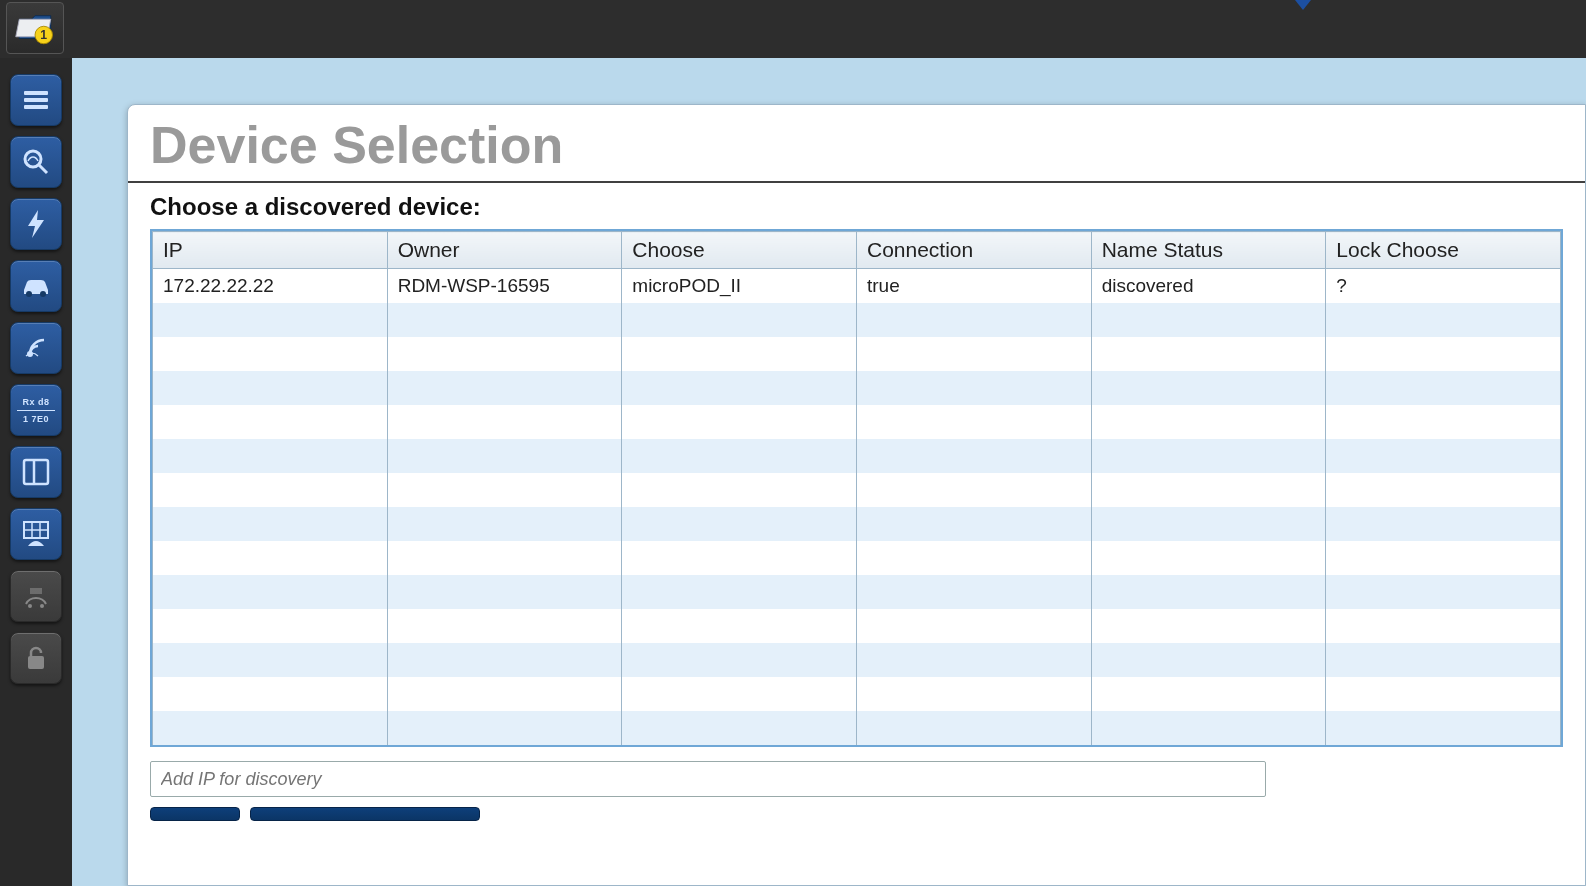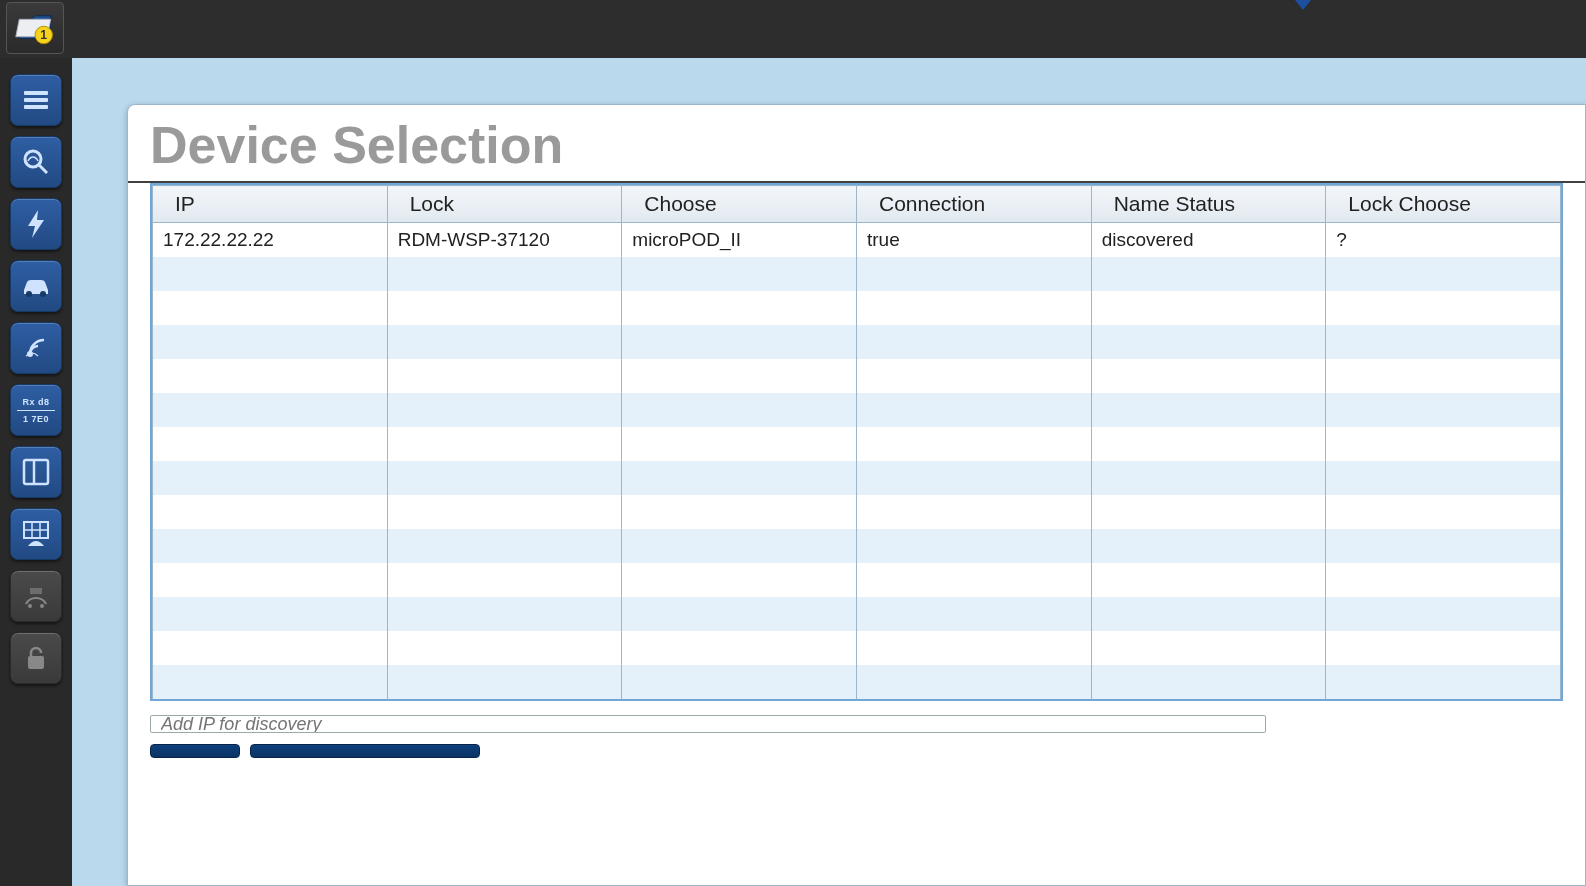--- a/index.html
+++ b/index.html
@@ -142,21 +142,21 @@
     border-collapse: collapse;
     table-layout: fixed;
   }
   table.device-table th {
     text-align: left;
     font-weight: normal;
     font-size: 21px;
     color: #222;
     background: linear-gradient(#f3f6f9,#e1e9f0);
     border: 1px solid #9db6c9;
-    padding: 6px 22px;
+    padding: 6px 10px;
     height: 34px;
   }
   table.device-table td {
     font-size: 19px;
     color: #222;
     border-left: 1px solid #9db6c9;
     border-right: 1px solid #9db6c9;
     padding: 6px 10px;
     height: 32px;
     background: #ffffff;
@@ -175,21 +175,21 @@
   .col-responsive { width: 216px; }
   .col-lockstatus { width: 216px; }
   .col-lockowner  { width: 216px; }
 
   
   .ip-input-wrap {
     margin: 4px 22px 10px 22px;
   }
   .ip-input {
     width: 79%;
-    height: 18px;
+    height: 36px;
     border: 1px solid #9aa;
     border-radius: 2px;
     padding: 4px 10px;
     font-size: 18px;
     font-style: italic;
     color: #888;
     background: #fff;
   }
 
   
@@ -313,45 +313,46 @@
     </div>
 
   </div>
 
   <div class="workspace">
     <div class="panel">
 
 
       <div class="panel-title">Device Selection</div>
 
+      <div class="panel-subtitle">Choose a discovered device:</div>
 
       <div class="table-wrap">
         <table class="device-table">
           <colgroup>
             <col class="col-ip">
               <col class="col-name">
               <col class="col-device">
             <col class="col-responsive">
               <col class="col-lockstatus">
               <col class="col-lockowner">
           </colgroup>
           <thead>
             <tr>
               <th>IP</th>
-              <th>Lock</th>
+              <th>Owner</th>
               <th>Choose</th>
               <th>Connection</th>
               <th>Name Status</th>
               <th>Lock Choose</th>
             </tr>
           </thead>
           <tbody id="device-tbody">
               <tr>
                 <td>172.22.22.22</td>
-                <td>RDM-WSP-37120</td>
+                <td>RDM-WSP-16595</td>
                 <td>microPOD_II</td>
                 <td>true</td>
                 <td>discovered</td>
                 <td>?</td>
               </tr>
               <tr class="blank">
                 <td>&nbsp;</td>
                 <td>&nbsp;</td>
                 <td>&nbsp;</td>
                 <td>&nbsp;</td>

